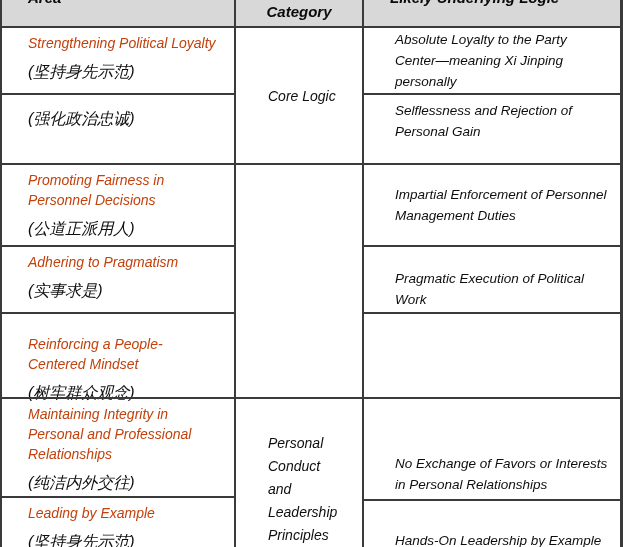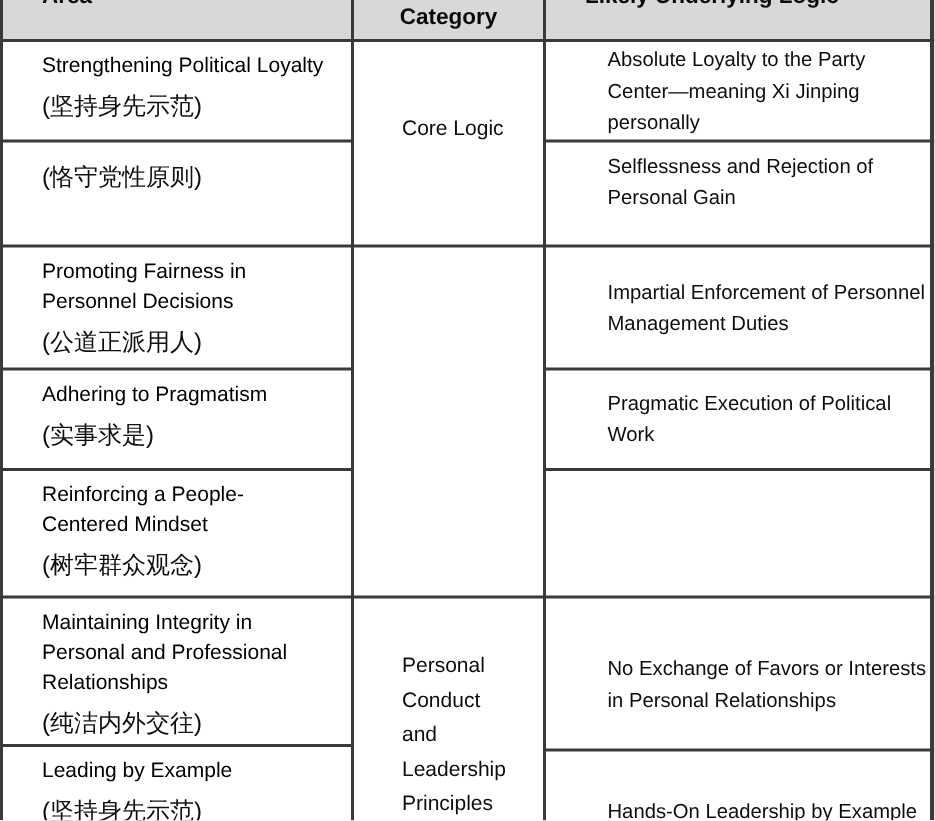--- a/index.html
+++ b/index.html
@@ -1,86 +1,87 @@
 <!DOCTYPE html>
 <html><head>
 <meta charset="utf-8">
 <style>
   html,body { margin:0; padding:0; background:#ffffff; }
   .screen {
     position:relative; width:623px; height:547px; overflow:hidden;
     background:#ffffff; color:#111;
     font-family:"Liberation Sans", sans-serif;
+    font-style:italic;
   }
   
   .hdr-bg { position:absolute; left:0; top:0; width:623px; height:27px; background:#d8d8d8; }
   .hdr-text { position:absolute; font-weight:bold; font-size:15px; line-height:17px; color:#0a0a0a; white-space:nowrap; }
   .hdr-area  { left:28px;  top:-11px; }
   .hdr-cat   { left:235px; top:3px; width:128px; text-align:center; }
   .hdr-logic { left:390px; top:-11px; }
   
   .cell-l { position:absolute; left:0; width:235px; box-sizing:border-box; padding:6px 6px 0 28px; }
-  .cell-l .en { font-size:14px; line-height:20px; white-space:pre-line; color:#000000; }
+  .cell-l .en { font-size:14px; line-height:20px; white-space:pre-line; color:#c2410c; }
   .cell-l .zh { font-size:16px; line-height:20px; margin-top:9px; white-space:nowrap; color:#0e0e0e; }
   
   .cell-c { position:absolute; left:235px; width:128px; box-sizing:border-box;
             display:flex; align-items:center; padding-left:33px; }
   .cell-c .cat { font-size:14px; line-height:22px; white-space:pre-line; color:#0e0e0e; }
   .cell-c.tall .cat { line-height:23px; }
   
   .cell-r { position:absolute; left:363px; width:257px; box-sizing:border-box;
-            display:flex; align-items:center; padding-left:42px; padding-right:2px; }
+            display:flex; align-items:center; padding-left:32px; padding-right:2px; }
   .cell-r .logic { font-size:13.5px; line-height:21px; white-space:pre-line; color:#0e0e0e; }
   
   .hl { position:absolute; height:2px; background:#3a3a3a; }
   .vl { position:absolute; width:2px; background:#3a3a3a; top:0; height:547px; }
 </style>
 </head>
 <body>
 
 <div class="screen">
 
   <div class="hdr-bg"></div>
   <div class="hdr-text hdr-area">Area</div>
   <div class="hdr-text hdr-cat">Category</div>
   <div class="hdr-text hdr-logic">Likely Underlying Logic</div>
 
   <div class="cell-l" style="top:27px;height:67px">
     <div class="en">Strengthening Political Loyalty</div>
     <div class="zh">(坚持身先示范)</div>
   </div>
   <div class="cell-l" style="top:94px;height:70px">
-    <div class="zh">(恪守党性原则)</div>
+    <div class="zh">(强化政治忠诚)</div>
   </div>
   <div class="cell-l" style="top:164px;height:82px">
     <div class="en">Promoting Fairness in
 Personnel Decisions</div>
     <div class="zh">(公道正派用人)</div>
   </div>
   <div class="cell-l" style="top:246px;height:67px">
     <div class="en">Adhering to Pragmatism</div>
     <div class="zh">(实事求是)</div>
   </div>
-  <div class="cell-l" style="top:313px;height:94px">
+  <div class="cell-l" style="top:328px;height:94px">
     <div class="en">Reinforcing a People-
 Centered Mindset</div>
     <div class="zh">(树牢群众观念)</div>
   </div>
   <div class="cell-l" style="top:398px;height:99px">
     <div class="en">Maintaining Integrity in
 Personal and Professional
 Relationships</div>
     <div class="zh">(纯洁内外交往)</div>
   </div>
   <div class="cell-l" style="top:497px;height:83px">
     <div class="en">Leading by Example</div>
     <div class="zh">(坚持身先示范)</div>
   </div>
 
-  <div class="cell-c" style="top:16px;height:137px">
+  <div class="cell-c" style="top:27px;height:137px">
     <div class="cat">Core Logic</div>
   </div>
   <div class="cell-c tall" style="top:398px;height:182px">
     <div class="cat">Personal
 Conduct
 and
 Leadership
 Principles</div>
   </div>
 
@@ -90,25 +91,25 @@
 personally</div>
   </div>
   <div class="cell-r" style="top:86px;height:70px">
     <div class="logic">Selflessness and Rejection of
 Personal Gain</div>
   </div>
   <div class="cell-r" style="top:164px;height:82px">
     <div class="logic">Impartial Enforcement of Personnel
 Management Duties</div>
   </div>
-  <div class="cell-r" style="top:236px;height:86px">
+  <div class="cell-r" style="top:246px;height:86px">
     <div class="logic">Pragmatic Execution of Political
 Work</div>
   </div>
-  <div class="cell-r" style="top:398px;height:116px">
+  <div class="cell-r" style="top:416px;height:116px">
     <div class="logic">No Exchange of Favors or Interests
 in Personal Relationships</div>
   </div>
   <div class="cell-r" style="top:500px;height:80px">
     <div class="logic">Hands-On Leadership by Example</div>
   </div>
 
   <div class="hl" style="top:26px;left:0;width:623px"></div>
   <div class="hl" style="top:93px;left:0;width:235px"></div>
   <div class="hl" style="top:93px;left:363px;width:260px"></div>

